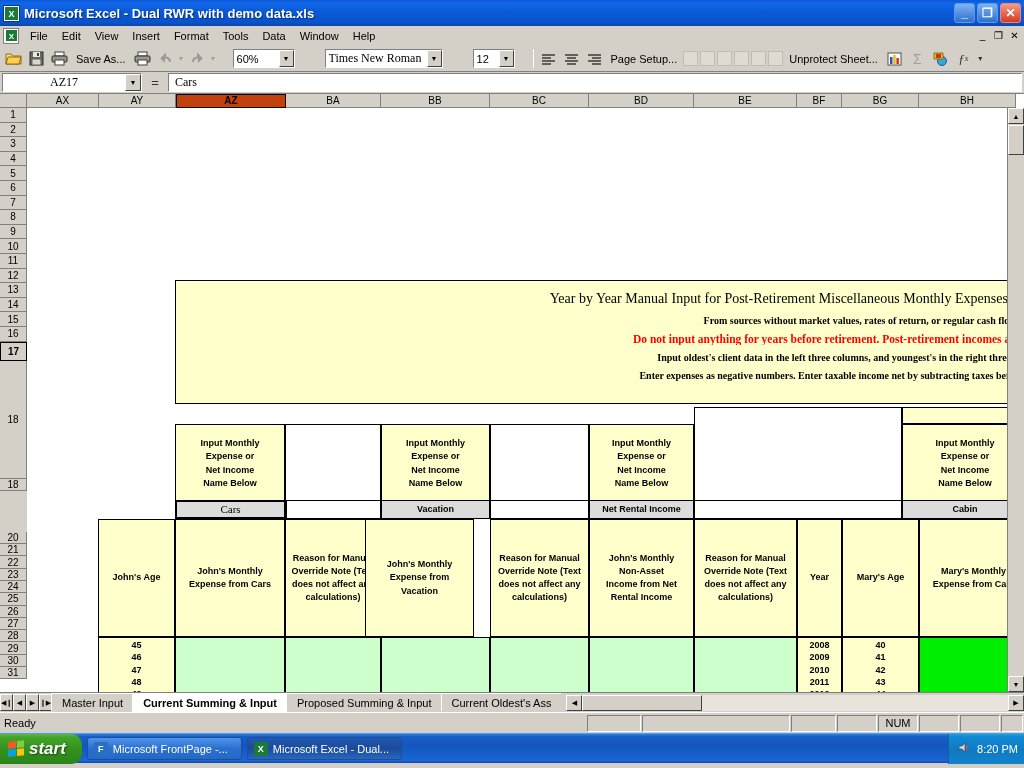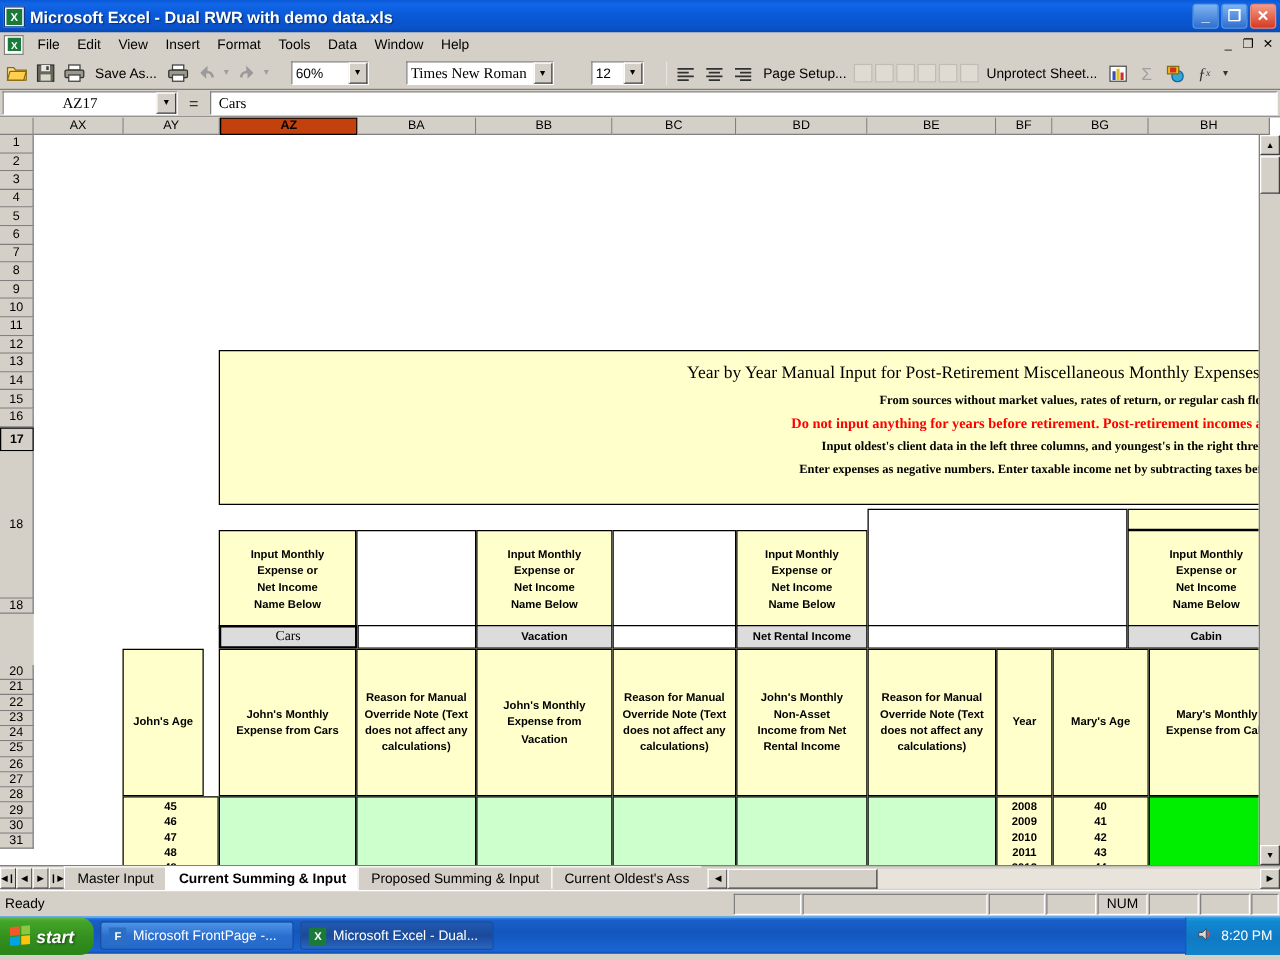--- a/index.html
+++ b/index.html
@@ -282,21 +282,21 @@
     height: 30px;
     background: linear-gradient(to bottom, #2f83e8 0%, #1a5fc8 8%, #1356bd 40%, #1a64d4 92%, #0e4aa8 100%);
     display: flex; align-items: center;
     border-top: 1px solid #4a9ef0;
   }
   #startbtn {
     height: 30px; padding: 0 16px 0 8px;
     background: linear-gradient(to bottom, #5fba3f 0%, #43a52a 10%, #338f1e 55%, #2a8418 100%);
     border-radius: 0 11px 11px 0;
     display: flex; align-items: center; gap: 5px;
-    color: #fff; font-weight: bold; font-size: 14px;
+    color: #fff; font-weight: bold; font-size: 17px;
     font-style: italic;
     text-shadow: 1px 1px 2px rgba(0,0,0,.5);
   }
   .winflag {
     width: 16px; height: 15px;
     display: grid; grid-template-columns: 1fr 1fr; grid-template-rows: 1fr 1fr;
     gap: 1px; transform: skewY(-6deg);
   }
   .winflag i { display: block; }
   .tb-task {
@@ -587,24 +587,24 @@
 
     <div class="cellbox gray sel-cell" style="left:148px; top:392px; width:111px; height:19px;
          font-family:'Liberation Serif',serif; font-weight:normal; font-size:11px;">Cars</div>
     <div class="cellbox white" style="left:259px; top:392px; width:95px; height:19px;"></div>
     <div class="cellbox gray" style="left:354px; top:392px; width:109px; height:19px;">Vacation</div>
     <div class="cellbox white" style="left:463px; top:392px; width:99px; height:19px;"></div>
     <div class="cellbox gray" style="left:562px; top:392px; width:105px; height:19px;">Net Rental Income</div>
     <div class="cellbox white" style="left:667px; top:392px; width:208px; height:19px;"></div>
     <div class="cellbox gray" style="left:875px; top:392px; width:126px; height:19px;">Cabin</div>
 
-    <div class="cellbox" style="left:71px; top:411px; width:65px; height:118px;">John's Age</div>
+    <div class="cellbox" style="left:71px; top:411px; width:77px; height:118px;">John's Age</div>
     <div class="cellbox" style="left:148px; top:411px; width:110px; height:118px; padding:0 4px;">John's Monthly Expense from Cars</div>
     <div class="cellbox" style="left:258px; top:411px; width:96px; height:118px; padding:0 4px;">Reason for Manual Override Note (Text does not affect any calculations)</div>
-    <div class="cellbox" style="left:354px; top:411px; width:109px; height:118px; padding:0 4px;">John's Monthly Expense from Vacation</div>
+    <div class="cellbox" style="left:338px; top:411px; width:109px; height:118px; padding:0 4px;">John's Monthly Expense from Vacation</div>
     <div class="cellbox" style="left:463px; top:411px; width:99px; height:118px; padding:0 4px;">Reason for Manual Override Note (Text does not affect any calculations)</div>
     <div class="cellbox" style="left:562px; top:411px; width:105px; height:118px; padding:0 16px;">John's Monthly Non-Asset Income from Net Rental Income</div>
     <div class="cellbox" style="left:667px; top:411px; width:103px; height:118px; padding:0 4px;">Reason for Manual Override Note (Text does not affect any calculations)</div>
     <div class="cellbox" style="left:770px; top:411px; width:45px; height:118px;">Year</div>
     <div class="cellbox" style="left:815px; top:411px; width:77px; height:118px;">Mary's Age</div>
     <div class="cellbox" style="left:892px; top:411px; width:109px; height:118px; padding:0 4px;">Mary's Monthly Expense from Cabi</div>
 
     <div class="cellbox" style="left:71px; top:529px; width:77px; height:160px; align-items:flex-start; padding-top:1px;">
       <div class="datacol" style="position:relative; width:100%;">
           <span style="height: 12.3px; line-height: 12.3px;">45</span>

